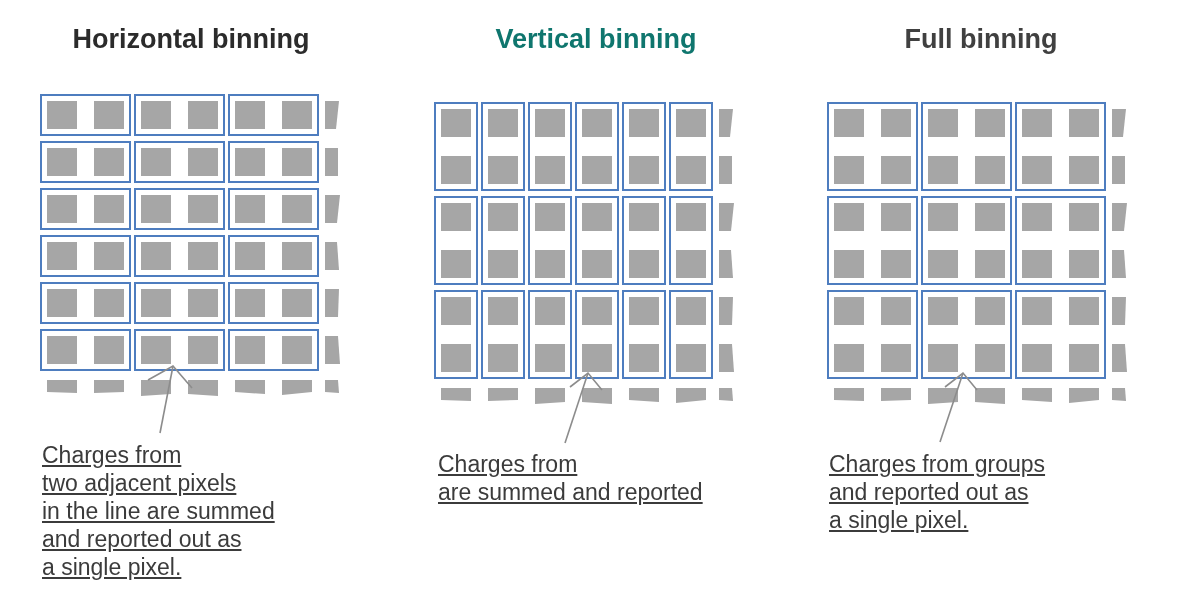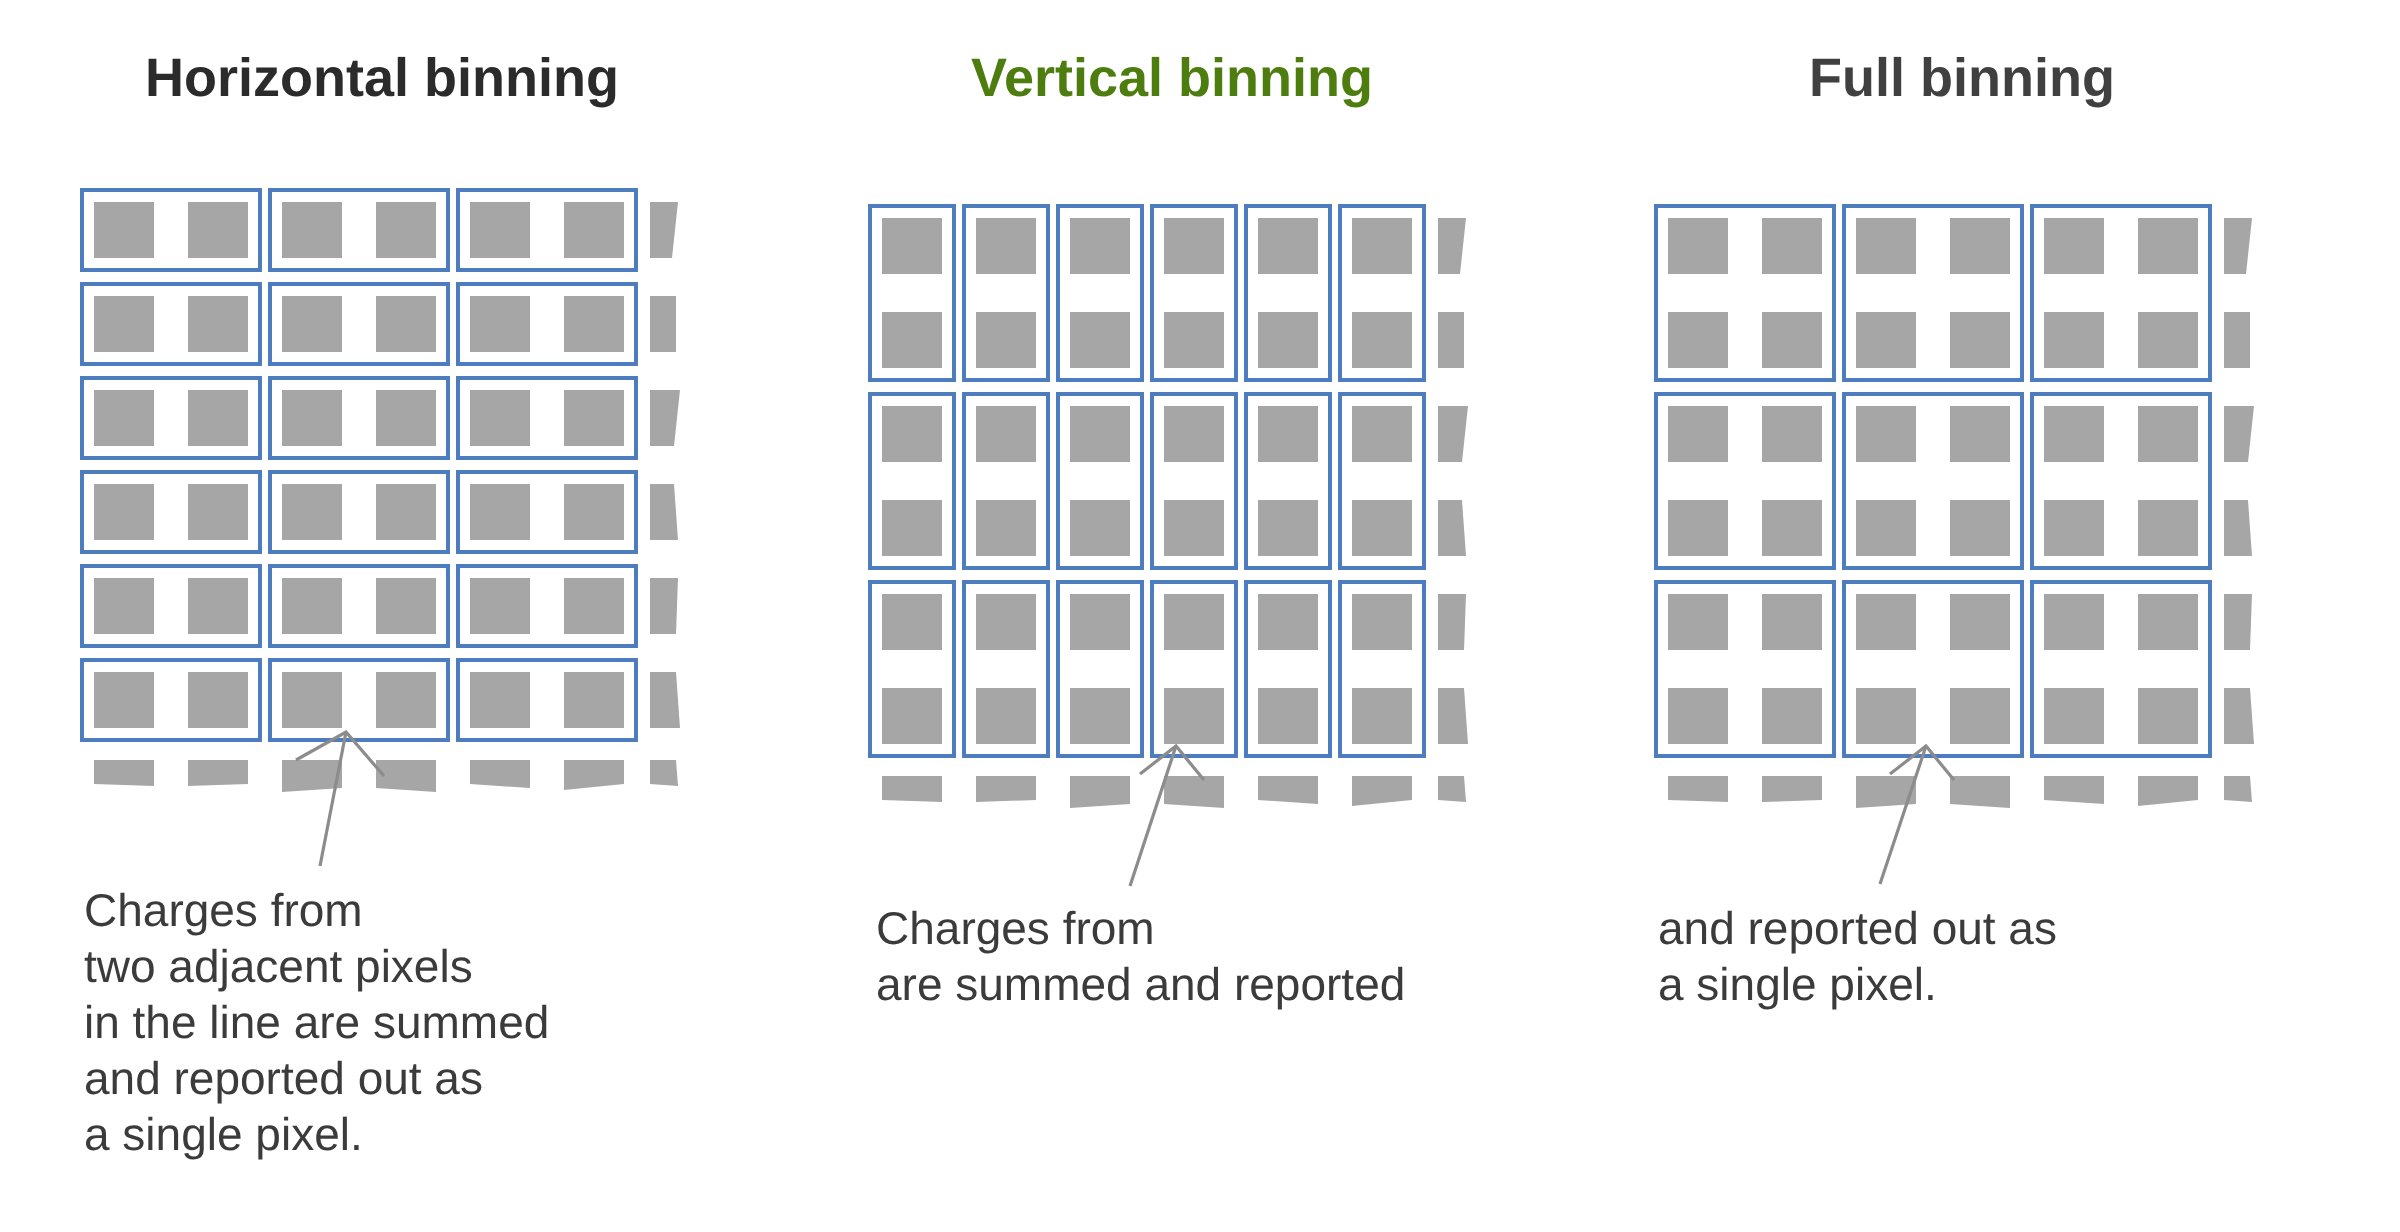--- a/index.html
+++ b/index.html
@@ -36,21 +36,21 @@
     position: absolute;
     left: 0;
     top: 0;
   }
   .caption {
     position: absolute;
     font-size: 23px;
     line-height: 28px;
     color: #3b3b3b;
   }
-  .caption span { display: block; white-space: nowrap; }
+  .caption span { display: block; white-space: nowrap; text-decoration: underline; }
 </style>
 </head>
 <body>
 
 <div id="stage" style="background: rgb(255, 255, 255);">
 
   <div class="panel" style="left:0px">
     <div class="panel-title" style="left: 11px; color: rgb(43, 43, 43);">Horizontal binning</div>
     <svg class="diagram" width="400" height="616" viewBox="0 0 400 616">
         <rect x="41" y="95" width="89" height="40" fill="none" stroke="#4e7dbf" stroke-width="2"></rect>
@@ -126,21 +126,21 @@
     <div class="caption" style="left: 42px; top: 441px; color: rgb(59, 59, 59);">
       <span>Charges from</span>
       <span>two adjacent pixels</span>
       <span>in the line are summed</span>
       <span>and reported out as</span>
       <span>a single pixel.</span>
     </div>
   </div>
 
   <div class="panel" style="left:400px">
-    <div class="panel-title" style="left: 6px; color: #4d7c0f;">Vertical binning</div>
+    <div class="panel-title" style="left: 16px; color: #0f766e;">Vertical binning</div>
     <svg class="diagram" width="400" height="616" viewBox="0 0 400 616">
         <rect x="35" y="103" width="42" height="87" fill="none" stroke="#4e7dbf" stroke-width="2"></rect>
         <rect x="82" y="103" width="42" height="87" fill="none" stroke="#4e7dbf" stroke-width="2"></rect>
         <rect x="129" y="103" width="42" height="87" fill="none" stroke="#4e7dbf" stroke-width="2"></rect>
         <rect x="176" y="103" width="42" height="87" fill="none" stroke="#4e7dbf" stroke-width="2"></rect>
         <rect x="223" y="103" width="42" height="87" fill="none" stroke="#4e7dbf" stroke-width="2"></rect>
         <rect x="270" y="103" width="42" height="87" fill="none" stroke="#4e7dbf" stroke-width="2"></rect>
         <rect x="35" y="197" width="42" height="87" fill="none" stroke="#4e7dbf" stroke-width="2"></rect>
         <rect x="82" y="197" width="42" height="87" fill="none" stroke="#4e7dbf" stroke-width="2"></rect>
         <rect x="129" y="197" width="42" height="87" fill="none" stroke="#4e7dbf" stroke-width="2"></rect>
@@ -269,18 +269,19 @@
         <polygon points="81,388 111,388 111,400 81,401" fill="#a6a6a6"></polygon>
         <polygon points="128,388 158,388 158,402 128,404" fill="#a6a6a6"></polygon>
         <polygon points="175,388 205,388 205,404 175,402" fill="#a6a6a6"></polygon>
         <polygon points="222,388 252,388 252,402 222,400" fill="#a6a6a6"></polygon>
         <polygon points="269,388 299,388 299,400 269,403" fill="#a6a6a6"></polygon>
         <polygon points="312,388 325,388 326,401 312,400" fill="#a6a6a6"></polygon>
         <line x1="140" y1="442" x2="163" y2="373" stroke="#8c8c8c" stroke-width="1.6"></line>
         <polyline points="145,387 163,373 177,390" fill="none" stroke="#8c8c8c" stroke-width="1.6"></polyline>
       </svg>
     <div class="caption" style="left: 29px; top: 450px; color: rgb(59, 59, 59);">
+      <span>Charges from groups</span>
       <span>and reported out as</span>
       <span>a single pixel.</span>
     </div>
   </div>
 
 </div>
 
 </body></html>

